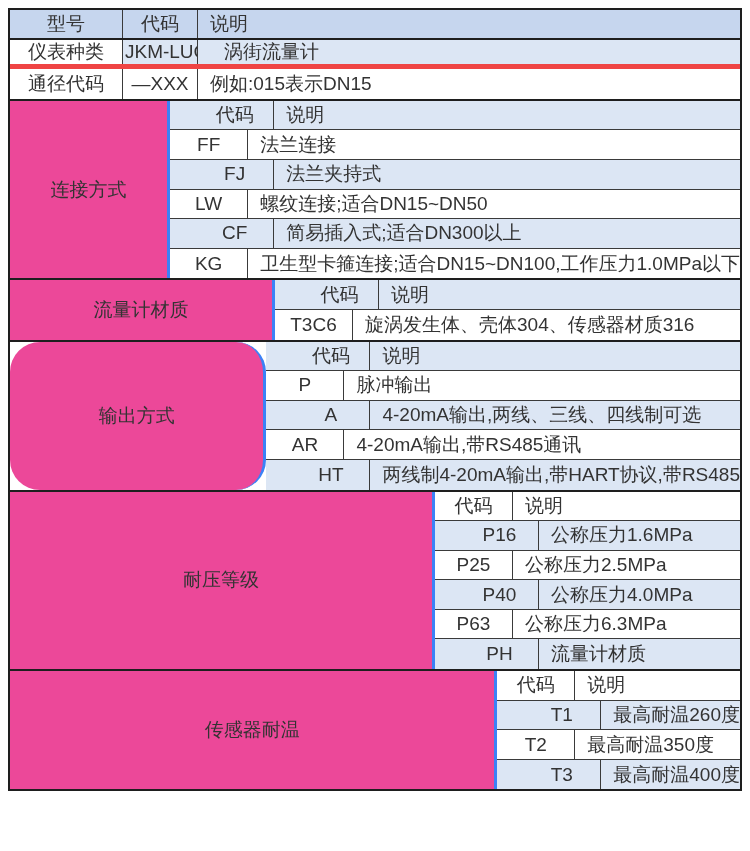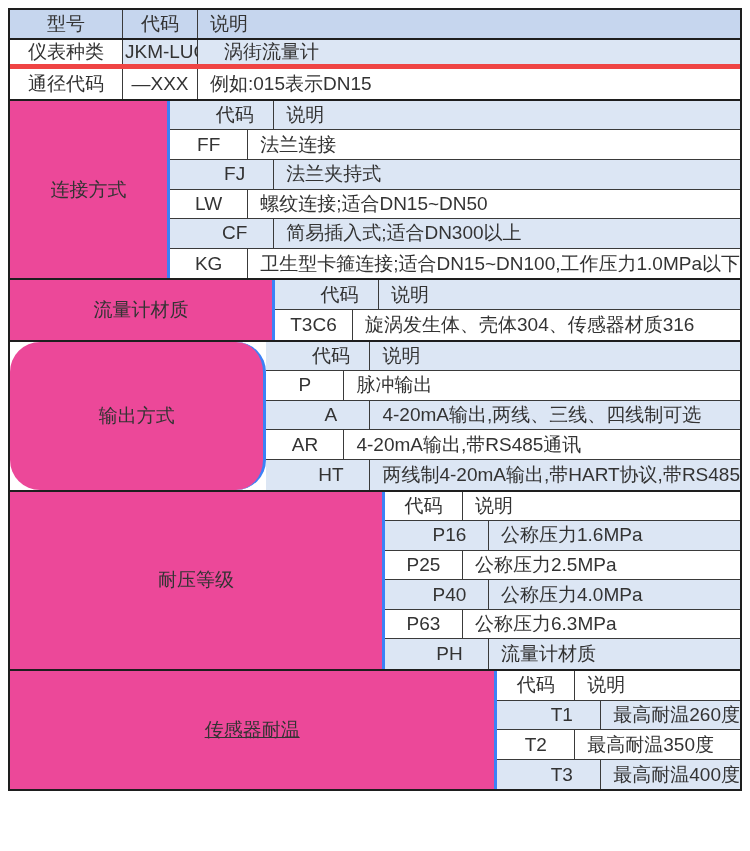--- a/index.html
+++ b/index.html
@@ -58,22 +58,22 @@
     box-sizing: border-box;
     border-right: 3px solid #3b82f6;
     display: flex;
     align-items: center;
     justify-content: center;
     background: #ec4899;
   }
   .ind1 { width: 187px; }
   .ind2 { width: 265px; }
   .ind3 { width: 343px; border-radius: 30px; }
-  .ind4 { width: 375px; }
-  .ind5 { width: 517px; text-decoration: underline; }
+  .ind4 { width: 425px; }
+  .ind5 { width: 517px; }
   .nested { flex: 1; display: flex; flex-direction: column; }
   .nrow {
     display: flex;
     height: 29.6px;
     box-sizing: border-box;
     border-bottom: 1px solid #3a3a3a;
     align-items: stretch;
   }
   .nrow:last-child { border-bottom: none; }
   .ncode {

